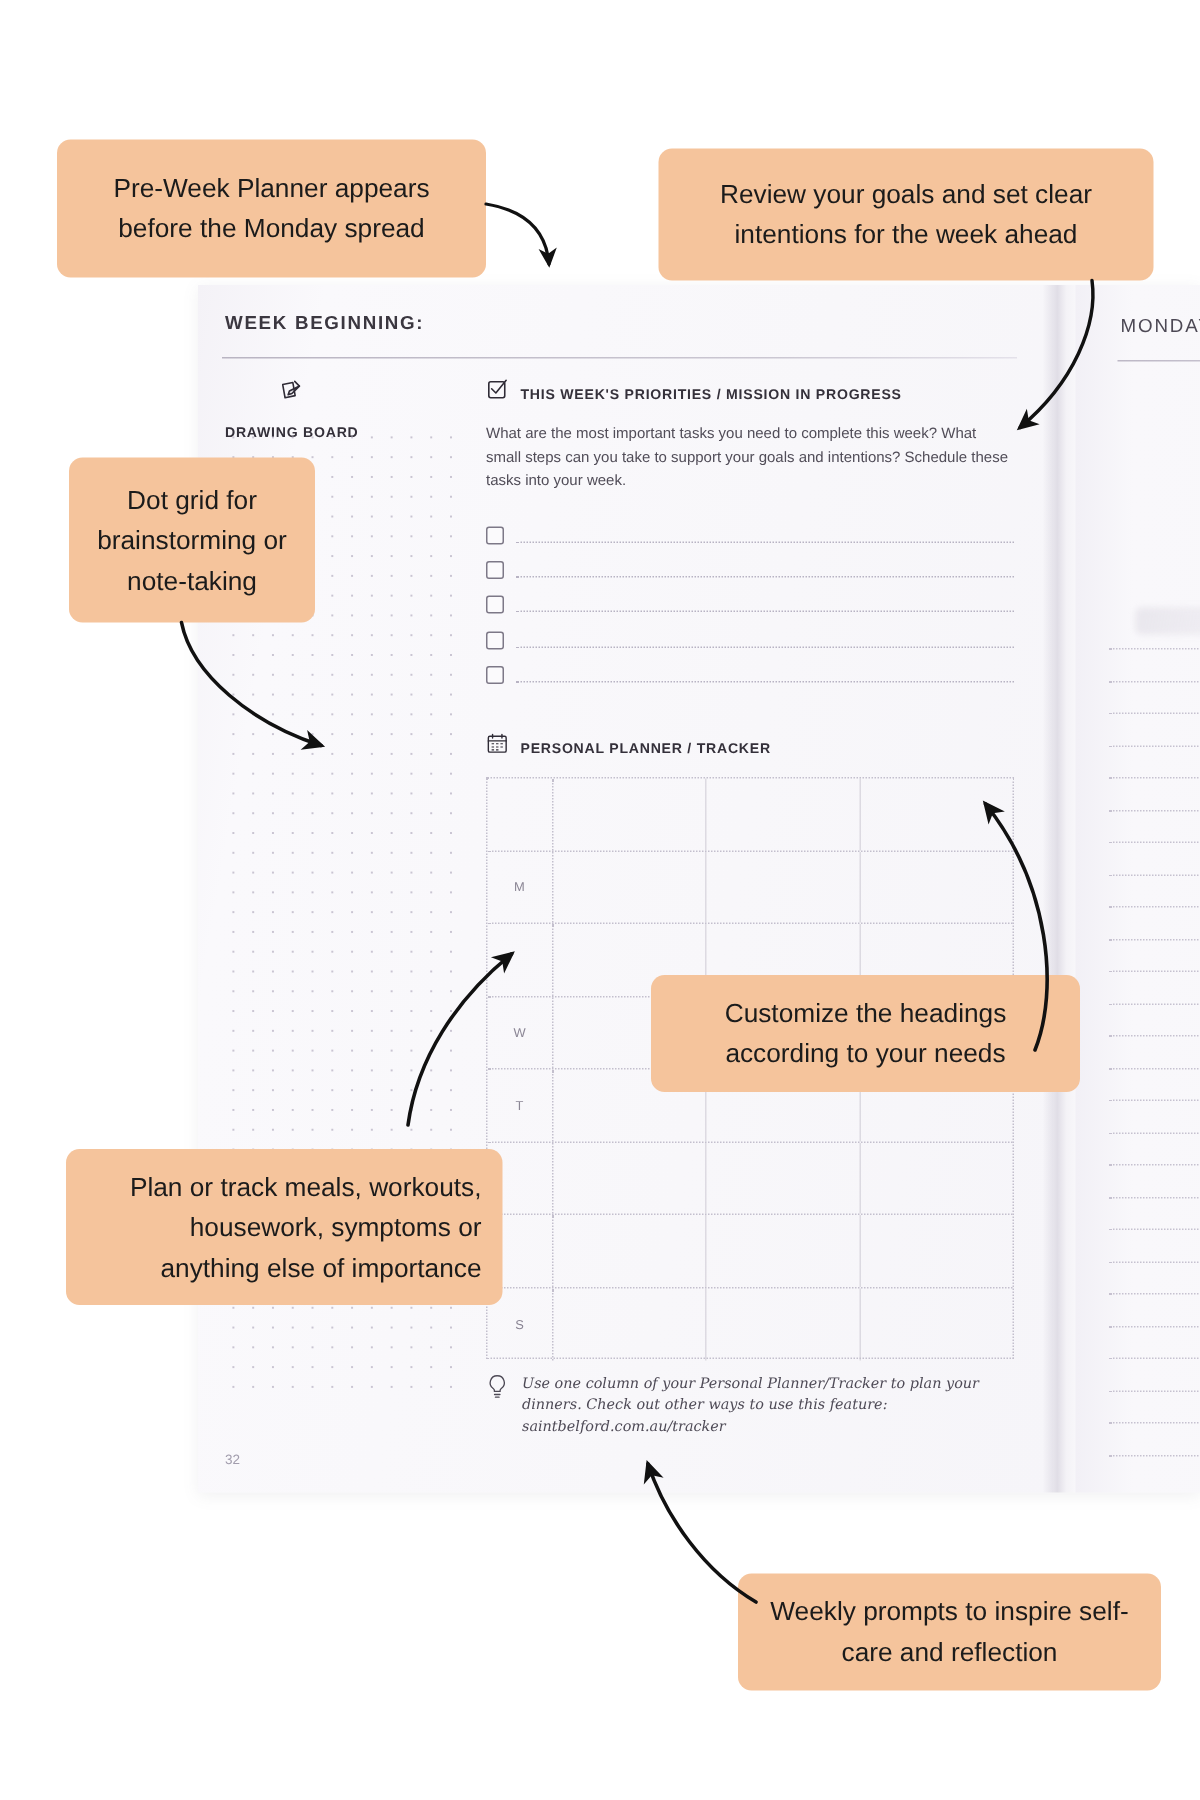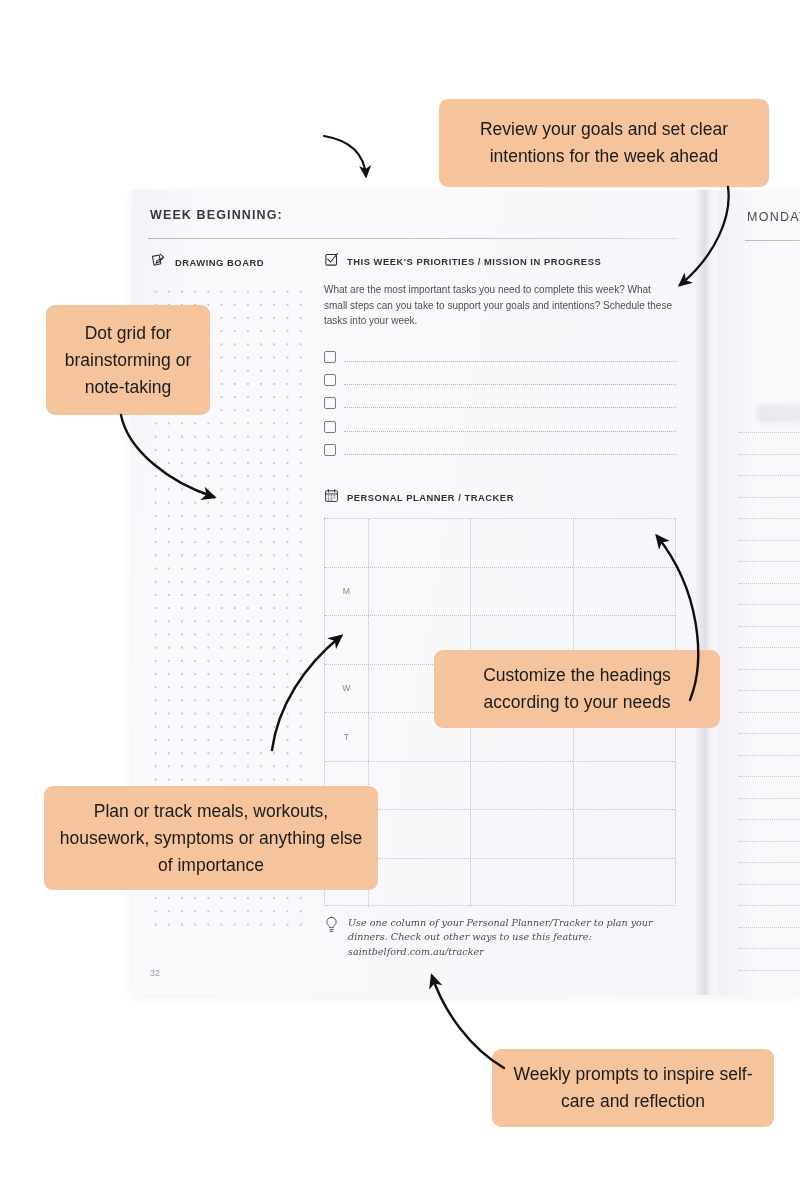--- a/index.html
+++ b/index.html
@@ -44,21 +44,21 @@
     position:absolute;left:16px;top:48px;width:530px;height:1px;
     background:linear-gradient(90deg,#b9b4c2,#cbc7d2 70%,#e4e1ea);
   }
 
   
   .sec{position:absolute;display:flex;align-items:center;gap:8px;}
   .sec .lbl{
     font-size:9.4px;font-weight:700;letter-spacing:.055em;color:#34303a;
     white-space:nowrap;
   }
-  .sec-draw{left:18px;top:62px;}
+  .sec-draw{left:18px;top:62px;flex-direction:column;}
   .sec-prio{left:192px;top:62px;}
   .sec-track{left:192px;top:298px;}
   .ic{display:block;}
 
   
   .dotgrid{
     position:absolute;left:14px;top:92px;width:162px;height:648px;
     background-image:radial-gradient(#b9b3c4 .85px, transparent .9px);
     background-size:13.2px 13.2px;
     background-position:3px 3px;
@@ -374,28 +374,29 @@
           <div class="ml-row">
             <span class="ml-line"></span>
           </div>
           <div class="ml-row">
             <span class="ml-line"></span>
           </div>
         </div>
     </div>
   </div>
 
+  <div class="callout" style="left:38px;top:93px;width:286px;height:92px;">Pre-Week Planner appears before the Monday spread</div>
 
   <div class="callout" style="left:439px;top:99px;width:330px;height:88px;">Review your goals and set clear intentions for the week ahead</div>
 
   <div class="callout" style="left:46px;top:305px;width:164px;height:110px;">Dot grid for brainstorming or note-taking</div>
 
   <div class="callout" style="left:434px;top:650px;width:286px;height:78px;">Customize the headings according to your needs</div>
 
-  <div class="callout" style="left:44px;top:786px;width:334px;height:104px;">Plan or track meals, workouts, housework, symptoms or anything else of importance</div>
+  <div class="callout" style="left:44px;top:766px;width:291px;height:104px;text-align:right;">Plan or track meals, workouts, housework, symptoms or anything else of importance</div>
 
   <div class="callout" style="left:492px;top:1049px;width:282px;height:78px;">Weekly prompts to inspire self-care and reflection</div>
 
   <svg class="arrows" width="800" height="1200" viewBox="0 0 800 1200">
     <defs>
       <marker id="ah" markerWidth="9" markerHeight="9" refX="5.4" refY="3.2" orient="auto" markerUnits="strokeWidth">
         <path d="M0.4,0.3 L6.6,3.2 L0.4,6.1 L2.1,3.2 Z" fill="#111111"></path>
       </marker>
     </defs>
 

